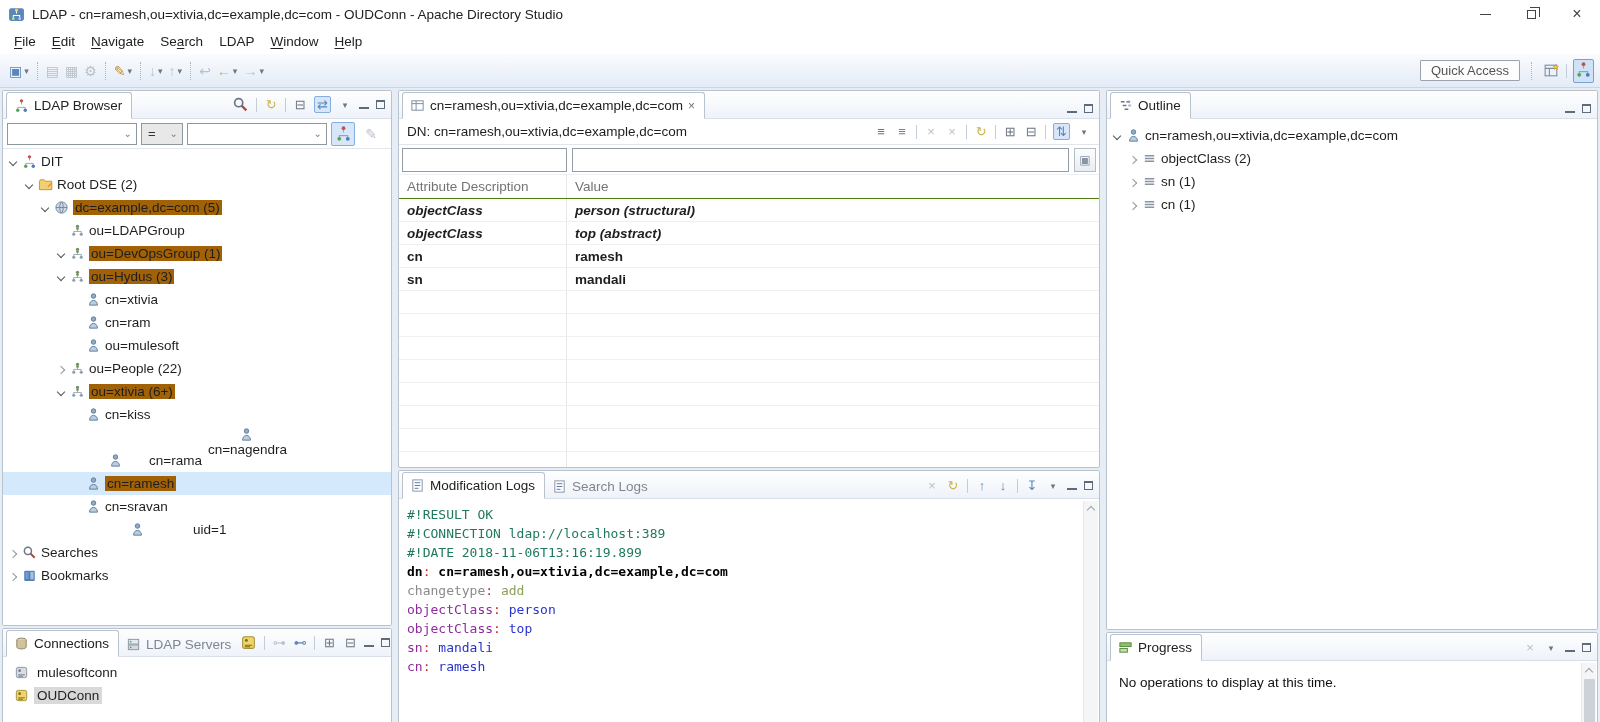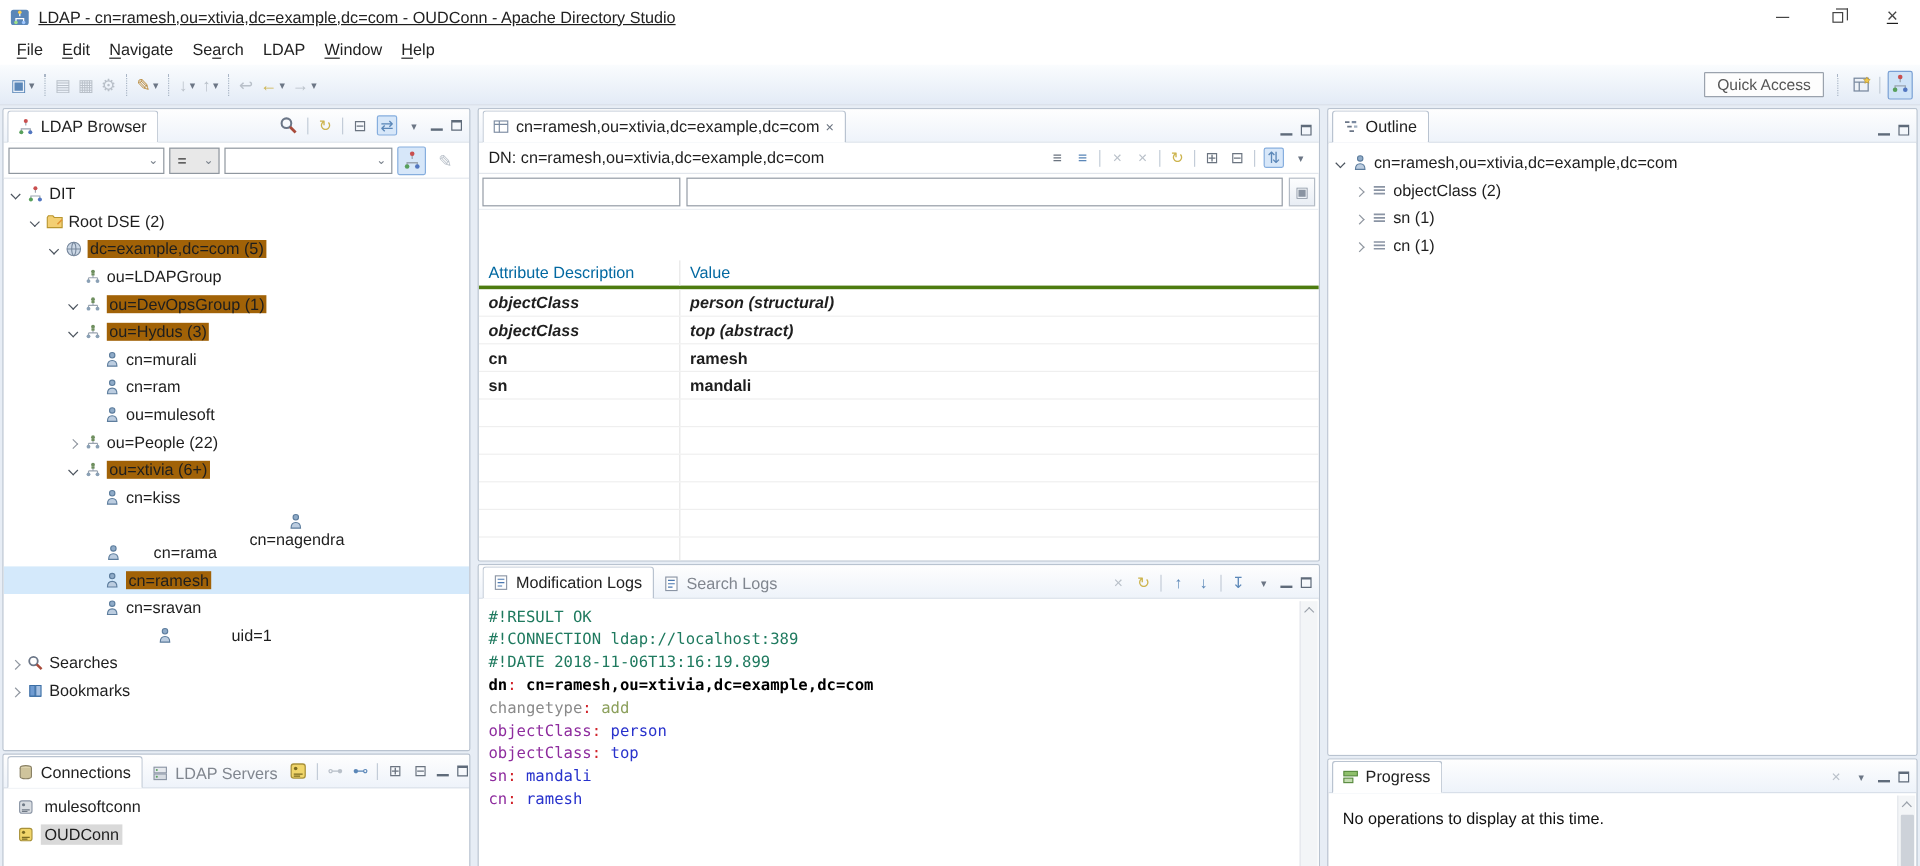--- a/index.html
+++ b/index.html
@@ -1,20 +1,20 @@
 <!DOCTYPE html>
 <html><head>
 <meta charset="utf-8">
 <style>
   * { margin:0; padding:0; box-sizing:border-box; }
   html,body { width:1600px; height:722px; overflow:hidden; background:#fff;
     font-family:"Liberation Sans", sans-serif; font-size:13.5px; color:#1e1e1e; }
 
   
-  .titlebar { height:28px; background:#fff; display:flex; align-items:center; padding-left:8px;text-decoration:underline; }
+  .titlebar { height:28px; background:#fff; display:flex; align-items:center; padding-left:8px; }
   .titlebar .ticon-app { width:17px; height:17px; margin-right:7px; }
   .title-text { font-size:13.5px; color:#222; }
   .winbtns { margin-left:auto; display:flex; height:100%; }
   .winbtn { width:46px; display:flex; align-items:center; justify-content:center; color:#444; font-size:14px; }
   .ic-min { width:11px; border-top:1px solid #444; display:inline-block; }
   .ic-restore { width:9px; height:9px; border:1px solid #444; position:relative; display:inline-block; background:#fff; }
   .ic-restore::before { content:''; position:absolute; left:2px; top:-4px; width:9px; height:9px; border:1px solid #444; border-left:none; border-bottom:none; }
   .ic-close { font-size:16px; line-height:1; }
 
   .menubar { height:26px; background:#fff; display:flex; align-items:center; padding-left:6px; }
@@ -71,21 +71,21 @@
   
   .dnbar { height:26px; display:flex; align-items:center; padding:0 8px; border-bottom:1px solid #e2e6ec; background:#fff; }
   .dnbar .ptools { padding:0; margin-left:auto; }
   .qf-row { height:30px; display:flex; align-items:center; gap:5px; padding:0 3px; border-bottom:1px solid #eceff3; }
   .qf-input { height:24px; border:1px solid #949ca6; background:#fff; }
   .qf-btn { width:22px; height:24px; border:1px solid #b4bcc6; background:linear-gradient(#fcfdfe,#e8edf4); color:#8a94a2; display:flex; align-items:center; justify-content:center; font-size:12px; }
   .attr-table { position:absolute; top:84px; left:0; right:0; bottom:0; }
   .atr { display:grid; grid-template-columns:168px 1fr; height:23px; align-items:center; border-bottom:1px solid #efefef; }
   .atr > div { padding-left:8px; height:100%; display:flex; align-items:center; }
   .atr > div:first-child { border-right:1px solid #e6e6e6; }
-  .atr.head { color:#0369a1; border-bottom:3px solid #4d7c0f; height:24px;margin-top:42px; }
+  .atr.head { color:#737373; border-bottom:1px solid #4d7c0f; height:24px; }
   .ri { font-weight:bold; font-style:italic; }
   .rb { font-weight:bold; }
 
   
   .logbody { position:absolute; top:29px; left:0; right:0; bottom:0; background:#fff; font-family:"DejaVu Sans Mono", monospace; font-size:13px; line-height:19px; padding:5px 8px; white-space:pre; }
   .lg-comment { color:#1f7a5f; }
   .lg-dn { color:#000; font-weight:bold; }
   .lg-colon { color:#d1232a; }
   .lg-ct { color:#8a8a8a; }
   .lg-ctval { color:#8ca05c; }
@@ -323,21 +323,21 @@
           <span class="tlabel hl">ou=Hydus (3)</span>
         </div>
         <div class="trow" style="padding-left: 66px;">
           <span class="caret none"></span>
           <span class="ticon">
             <svg viewBox="0 0 16 16">
               <circle cx="8" cy="4.3" r="2.4" fill="#8fabc8" stroke="#5d7d9d"></circle>
               <path d="M3.8 14c0-3.2 1.9-5 4.2-5s4.2 1.8 4.2 5z" fill="#bccde0" stroke="#5d7d9d"></path>
             </svg>
           </span>
-          <span class="tlabel">cn=murali</span>
+          <span class="tlabel">cn=xtivia</span>
         </div>
         <div class="trow" style="padding-left: 66px;">
           <span class="caret none"></span>
           <span class="ticon">
             <svg viewBox="0 0 16 16">
               <circle cx="8" cy="4.3" r="2.4" fill="#8fabc8" stroke="#5d7d9d"></circle>
               <path d="M3.8 14c0-3.2 1.9-5 4.2-5s4.2 1.8 4.2 5z" fill="#bccde0" stroke="#5d7d9d"></path>
             </svg>
           </span>
           <span class="tlabel">cn=ram</span>
@@ -391,21 +391,21 @@
         <div class="trow" style="padding-left: 98px; flex-direction: column;">
           <span class="caret none"></span>
           <span class="ticon">
             <svg viewBox="0 0 16 16">
               <circle cx="8" cy="4.3" r="2.4" fill="#8fabc8" stroke="#5d7d9d"></circle>
               <path d="M3.8 14c0-3.2 1.9-5 4.2-5s4.2 1.8 4.2 5z" fill="#bccde0" stroke="#5d7d9d"></path>
             </svg>
           </span>
           <span class="tlabel">cn=nagendra</span>
         </div>
-        <div class="trow" style="padding-left: 45px; gap: 22px;">
+        <div class="trow" style="padding-left: 66px; gap: 22px;">
           <span class="caret none"></span>
           <span class="ticon">
             <svg viewBox="0 0 16 16">
               <circle cx="8" cy="4.3" r="2.4" fill="#8fabc8" stroke="#5d7d9d"></circle>
               <path d="M3.8 14c0-3.2 1.9-5 4.2-5s4.2 1.8 4.2 5z" fill="#bccde0" stroke="#5d7d9d"></path>
             </svg>
           </span>
           <span class="tlabel">cn=rama</span>
         </div>
         <div class="trow sel" style="padding-left: 66px;">

